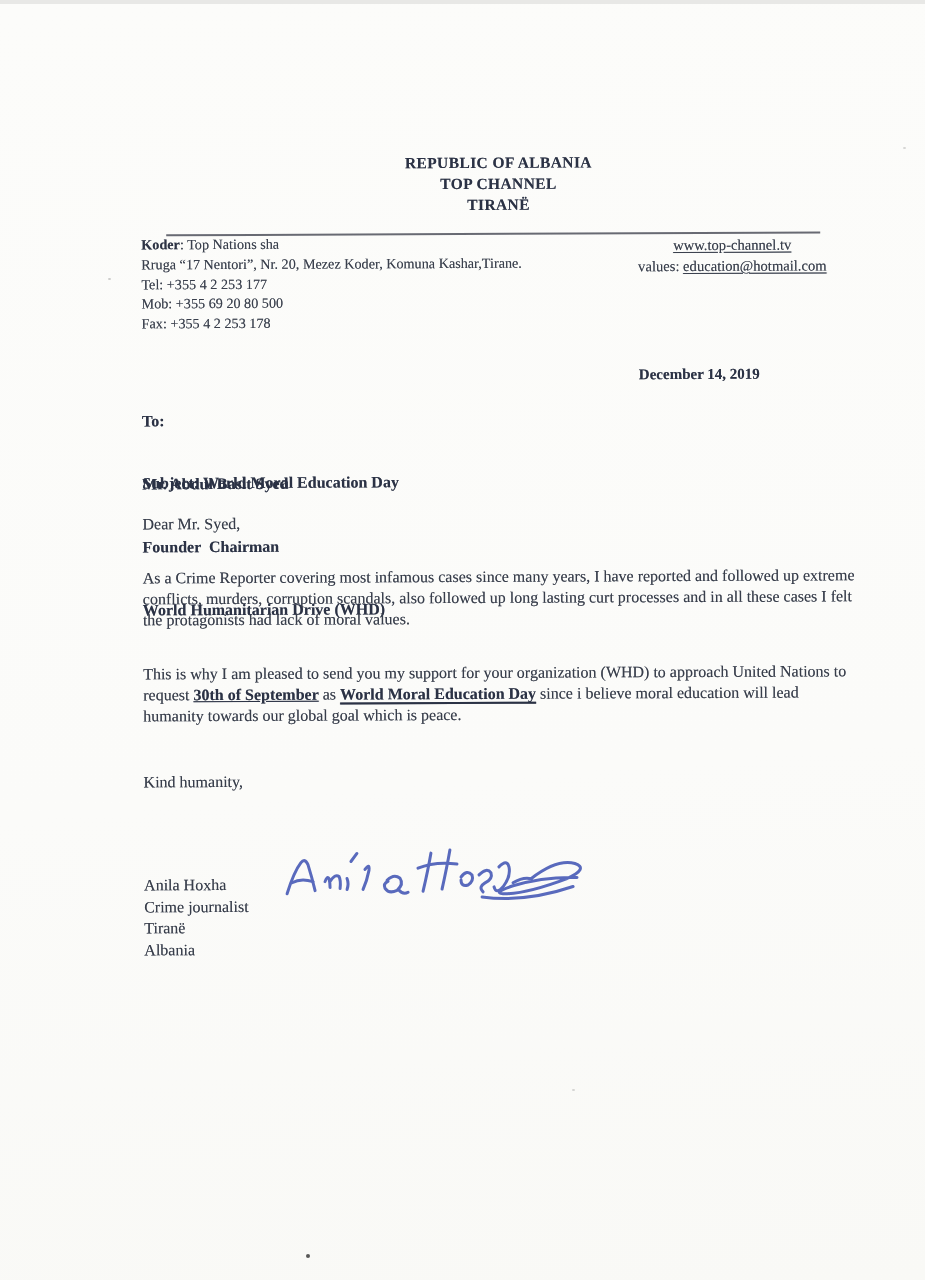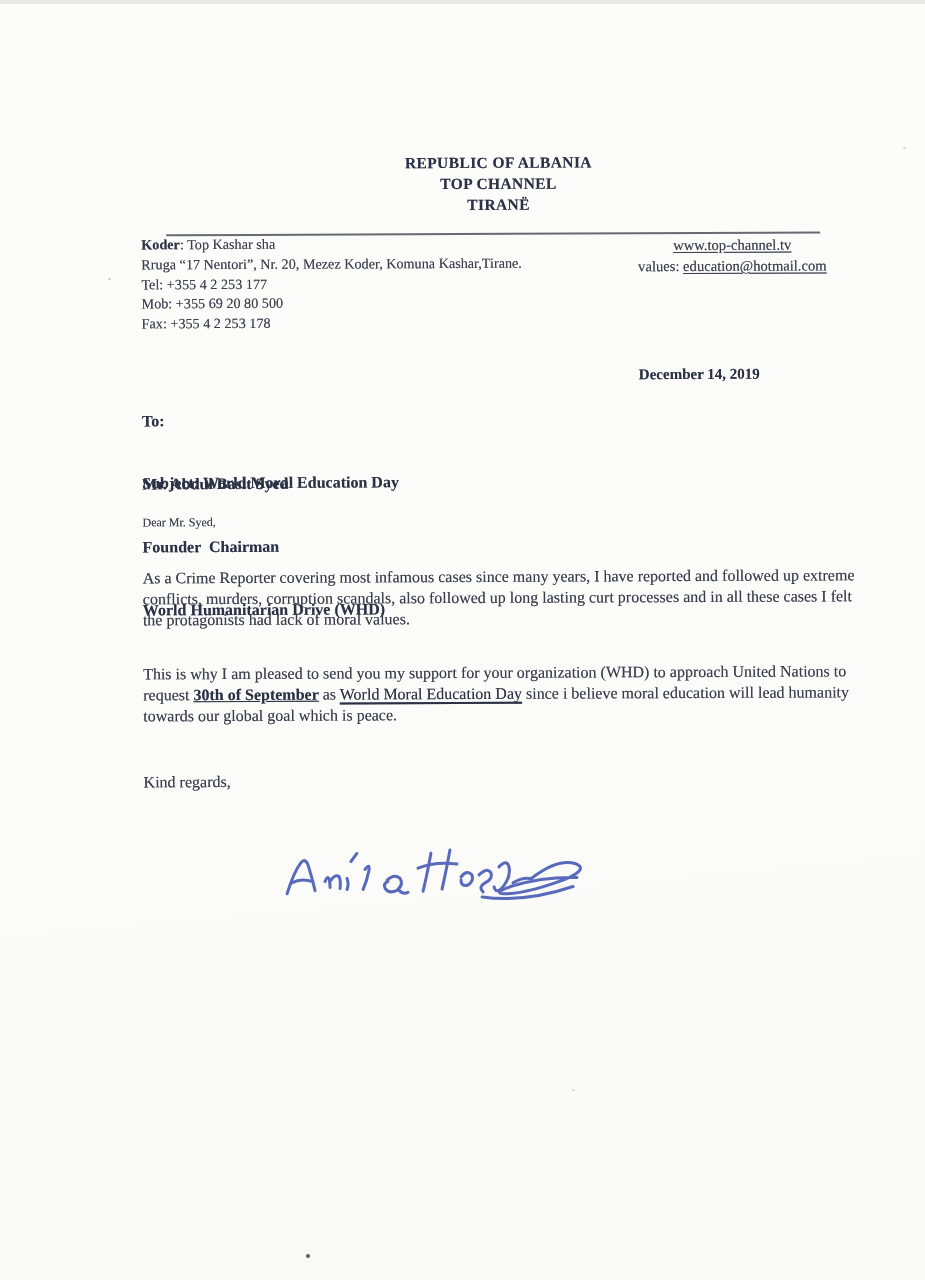--- a/index.html
+++ b/index.html
@@ -78,34 +78,34 @@
   .subject {
     position: absolute;
     top: 469px; left: 143px;
     font-weight: bold;
     font-size: 16px;
     color: #2b3245;
   }
   .salutation {
     position: absolute;
     top: 510px; left: 143px;
-    font-size: 12px;
+    font-size: 16px;
   }
   .para {
     position: absolute;
     left: 143px; width: 712px;
     font-size: 16px;
     line-height: 21.2px;
     color: #383e4b;
   }
   .para.p1 { top: 562px; }
   .para.p2 { top: 658px; }
   .para b { color: #2b3245; text-decoration: underline; }
   .bu {
-    font-weight: normal;
+    font-weight: bold;
     text-decoration: underline;
     text-decoration-thickness: 1.5px;
     text-underline-offset: 3px;
     color: #2b3245;
   }
   .closing {
     position: absolute;
     top: 768px; left: 143px;
     font-size: 16px;
   }
@@ -138,21 +138,21 @@
 
     <div class="letterhead txt">
       <div>REPUBLIC OF ALBANIA</div>
       <div>TOP CHANNEL</div>
       <div>TIRANË</div>
     </div>
 
     <div class="rule"></div>
 
     <div class="contact-left txt">
-      <div><b>Koder</b><span>: Top Kashar sha</span></div>
+      <div><b>Koder</b><span>: Top Nations sha</span></div>
       <div>Rruga “17 Nentori”, Nr. 20, Mezez Koder, Komuna Kashar,Tirane.</div>
       <div>Tel: +355 4 2 253 177</div>
       <div>Mob: +355 69 20 80 500</div>
       <div>Fax: +355 4 2 253 178</div>
     </div>
 
     <div class="contact-right txt">
       <div class="link">www.top-channel.tv</div>
       <div><span>values: </span><span class="link">education@hotmail.com</span></div>
     </div>
@@ -167,21 +167,21 @@
     </div>
 
     <div class="subject txt">Subject: World Moral Education Day</div>
 
     <div class="salutation txt">Dear Mr. Syed,</div>
 
     <div class="para p1 txt">As a Crime Reporter covering most infamous cases since many years, I have reported and followed up extreme conflicts, murders, corruption scandals, also followed up long lasting curt processes and in all these cases I felt the protagonists had lack of moral values.</div>
 
     <div class="para p2 txt"><span>This is why I am pleased to send you my support for your organization (WHD) to approach United Nations to request </span><b>30th of September</b><span> as </span><span class="bu">World Moral Education Day</span><span> since i believe moral education will lead humanity towards our global goal which is peace.</span></div>
 
-    <div class="closing txt">Kind regards,</div>
+    <div class="closing txt">Kind humanity,</div>
 
     <svg class="signature-svg" viewBox="0 0 330 82" fill="none" xmlns="http://www.w3.org/2000/svg">
       <g stroke="#4356b4" stroke-width="3" stroke-linecap="round" stroke-linejoin="round" opacity="0.88">
 
         <path d="M 20 56 Q 27 34 34 25 Q 38 20 41 27 Q 45 40 48 53"></path>
         <path d="M 25 45 Q 34 40 46 44"></path>
 
         <path d="M 58 44 Q 60 38 62 41 Q 63 45 63 50 M 63 44 Q 68 36 72 39 Q 74 43 73 51"></path>
 
         <path d="M 80 41 Q 82 46 80 52 M 84 24 L 90 16"></path>
@@ -202,20 +202,26 @@
 
         <path d="M 232 30 Q 240 22 242 30 Q 244 40 236 50 Q 229 58 227 50"></path>
 
         <path d="M 246 46 Q 256 40 264 42"></path>
 
         <path d="M 264 42 Q 290 22 308 27 Q 322 32 300 42 Q 262 56 240 57 Q 222 57 246 49 Q 276 40 310 41"></path>
         <path d="M 215 60 Q 258 66 306 50"></path>
       </g>
     </svg>
 
+    <div class="sig-block txt">
+      <div>Anila Hoxha</div>
+      <div>Crime journalist</div>
+      <div>Tiranë</div>
+      <div>Albania</div>
+    </div>
 
   </div>
 
   <div class="speck s1"></div>
   <div class="speck s2"></div>
   <div class="speck s3"></div>
   <div class="speck s4"></div>
 </div>
 
 </body></html>

